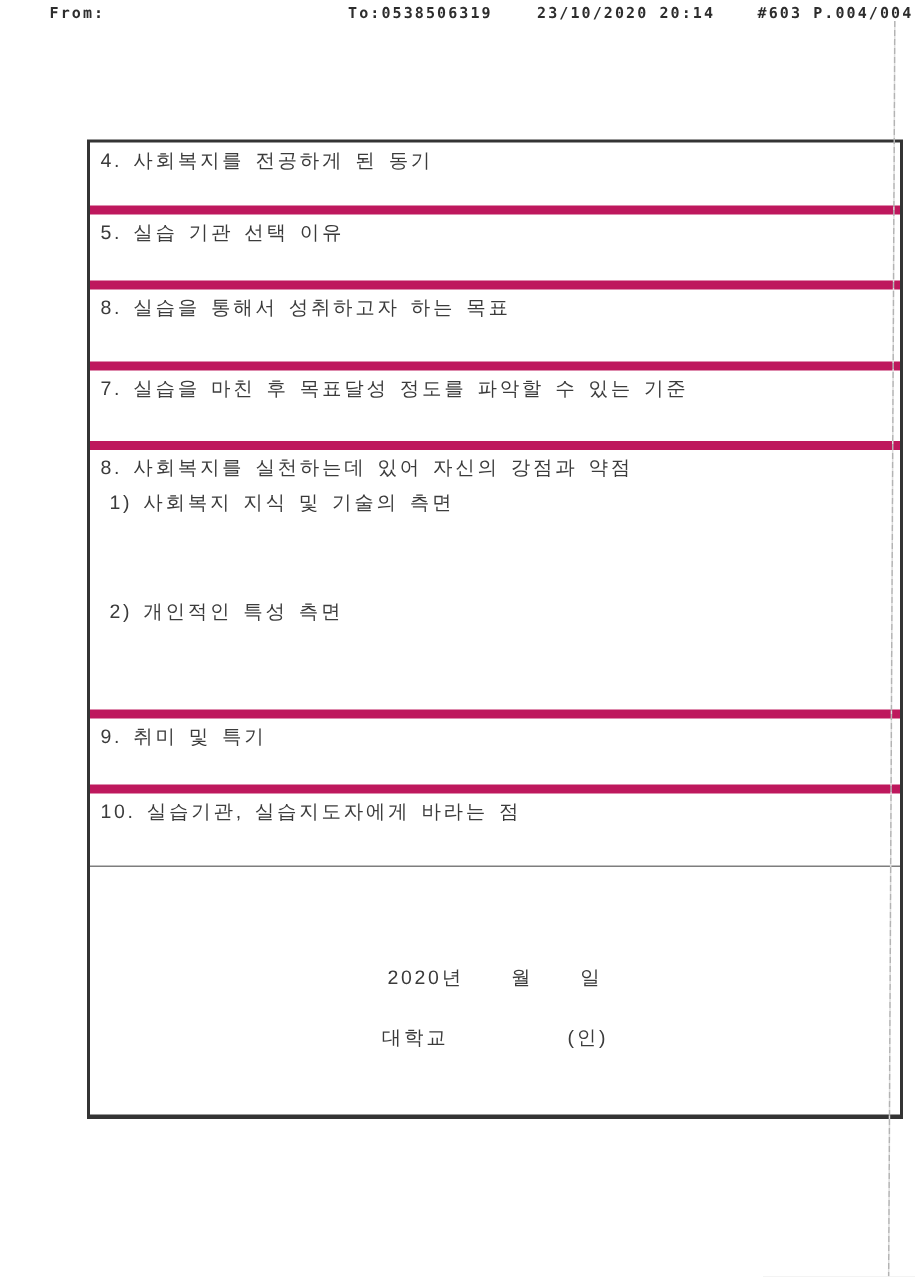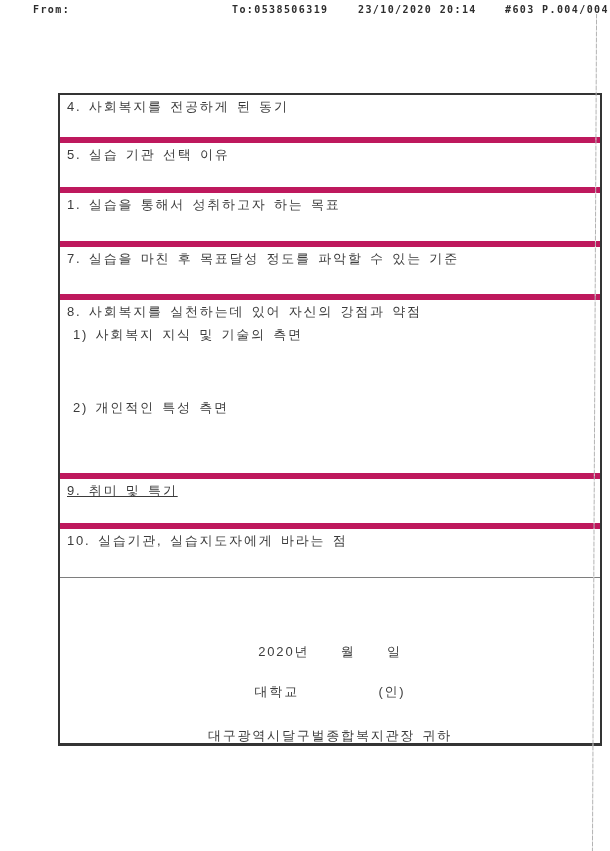--- a/index.html
+++ b/index.html
@@ -45,21 +45,21 @@
     border-top:6px solid #be185d;
     white-space:nowrap;
     overflow:hidden;
   }
   .row:first-child { border-top:none; }
   .r4  { height:42px; }
   .r5  { height:50px; }
   .r6  { height:54px; }
   .r7  { height:53px; }
   .r8  { height:179px; }
-  .r9  { height:50px;text-decoration:underline; }
+  .r9  { height:50px; }
   .r10 { height:54px; }
   .sub-item { position:absolute; left:13px; white-space:nowrap;text-align:right; }
   .sub-1 { top:27px; }
   .sub-2 { top:100px; }
 
   
   .footer {
     position:relative;
     box-sizing:border-box;
     height:166px;
@@ -103,21 +103,21 @@
 
     <div class="row r4">
       <span>4. 사회복지를 전공하게 된 동기</span>
     </div>
 
     <div class="row r5">
       <span>5. 실습 기관 선택 이유</span>
     </div>
 
     <div class="row r6">
-      <span>1. 실습을 통해서 성취하고자 하는 목표</span>
+      <span>8. 실습을 통해서 성취하고자 하는 목표</span>
     </div>
 
     <div class="row r7">
       <span>7. 실습을 마친 후 목표달성 정도를 파악할 수 있는 기준</span>
     </div>
 
     <div class="row r8">
       <span>8. 사회복지를 실천하는데 있어 자신의 강점과 약점</span>
       <div class="sub-item sub-1">1) 사회복지 지식 및 기술의 측면</div>
       <div class="sub-item sub-2">2) 개인적인 특성 측면</div>
@@ -134,20 +134,19 @@
     <div class="footer">
       <div class="fline f-date">
         <span>2020년</span>
         <span class="gap-s">월</span>
         <span class="gap-s">일</span>
       </div>
       <div class="fline f-sig">
         <span>대학교</span>
         <span class="gap-l">(인)</span>
       </div>
-      <div class="fline f-recipient">대구광역시달구벌종합복지관장 귀하</div>
     </div>
 
   </div>
 
   <div class="scan-artifact"></div>
 
 </div>
 
 </body></html>

